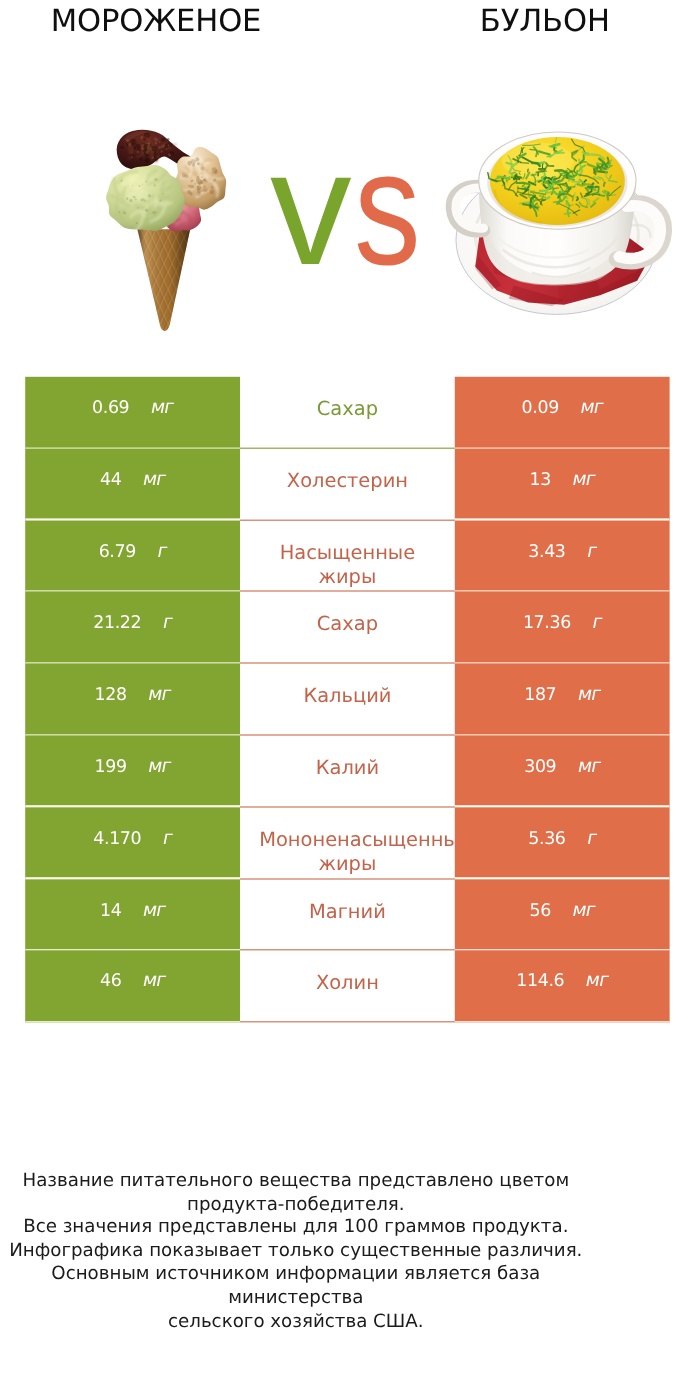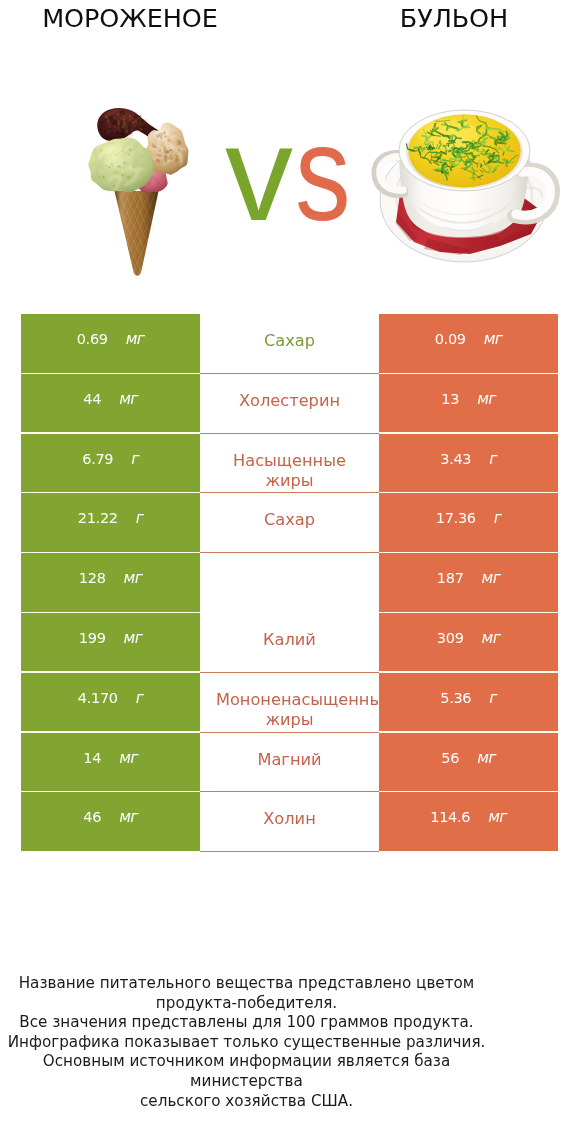--- a/index.html
+++ b/index.html
@@ -779,20 +779,21 @@
         <div class="cell mid" style="color:#c4634a;border-bottom:1px solid #cd7a5c"><span>Насыщенные жиры</span></div>
         <div class="cell val c-right"><span>3.43</span><span class="u">г</span><span class="sep"></span></div>
       </div>
       <div class="row">
         <div class="cell val c-left"><span>21.22</span><span class="u">г</span><span class="sep"></span></div>
         <div class="cell mid" style="color:#c4634a;border-bottom:1px solid #cd7a5c"><span>Сахар</span></div>
         <div class="cell val c-right"><span>17.36</span><span class="u">г</span><span class="sep"></span></div>
       </div>
       <div class="row">
         <div class="cell val c-left"><span>128</span><span class="u">мг</span><span class="sep"></span></div>
+        <div class="cell mid" style="color:#c4634a;border-bottom:1px solid #cd7a5c"><span>Кальций</span></div>
         <div class="cell val c-right"><span>187</span><span class="u">мг</span><span class="sep"></span></div>
       </div>
       <div class="row">
         <div class="cell val c-left"><span>199</span><span class="u">мг</span><span class="sep"></span></div>
         <div class="cell mid" style="color:#c4634a;border-bottom:1px solid #cd7a5c"><span>Калий</span></div>
         <div class="cell val c-right"><span>309</span><span class="u">мг</span><span class="sep"></span></div>
       </div>
       <div class="row">
         <div class="cell val c-left"><span>4.170</span><span class="u">г</span><span class="sep"></span></div>
         <div class="cell mid" style="color:#c4634a;border-bottom:1px solid #cd7a5c"><span>Мононенасыщенные жиры</span></div>

